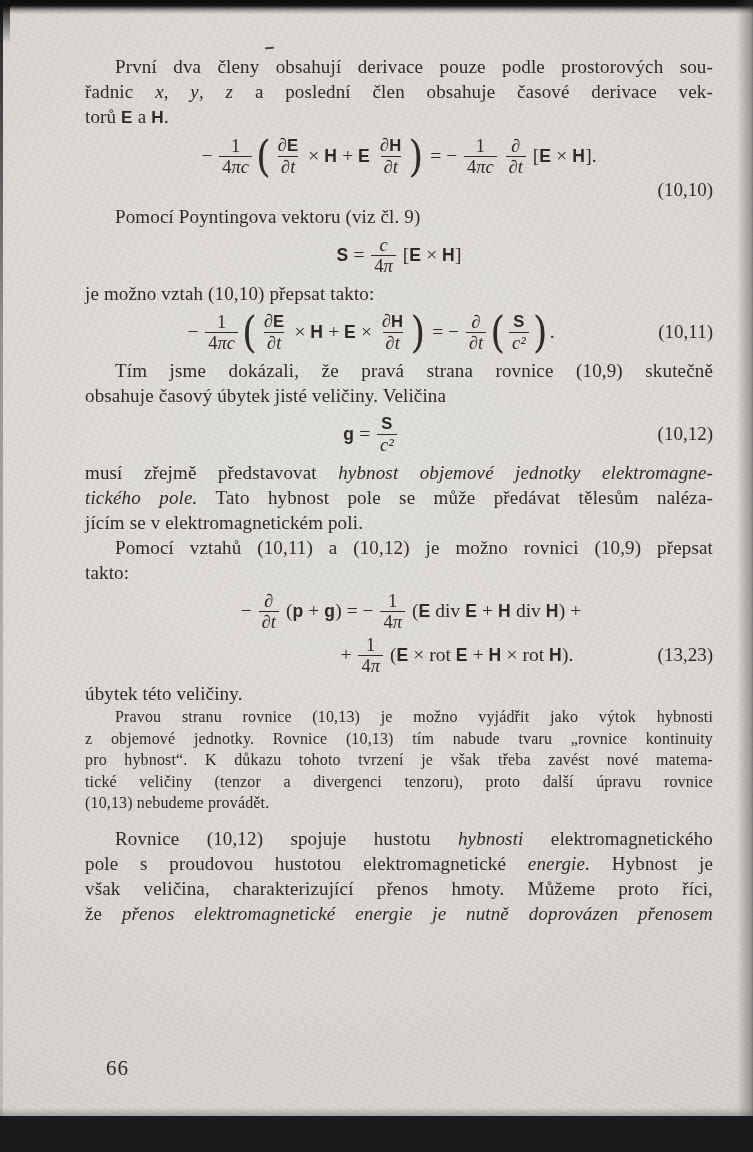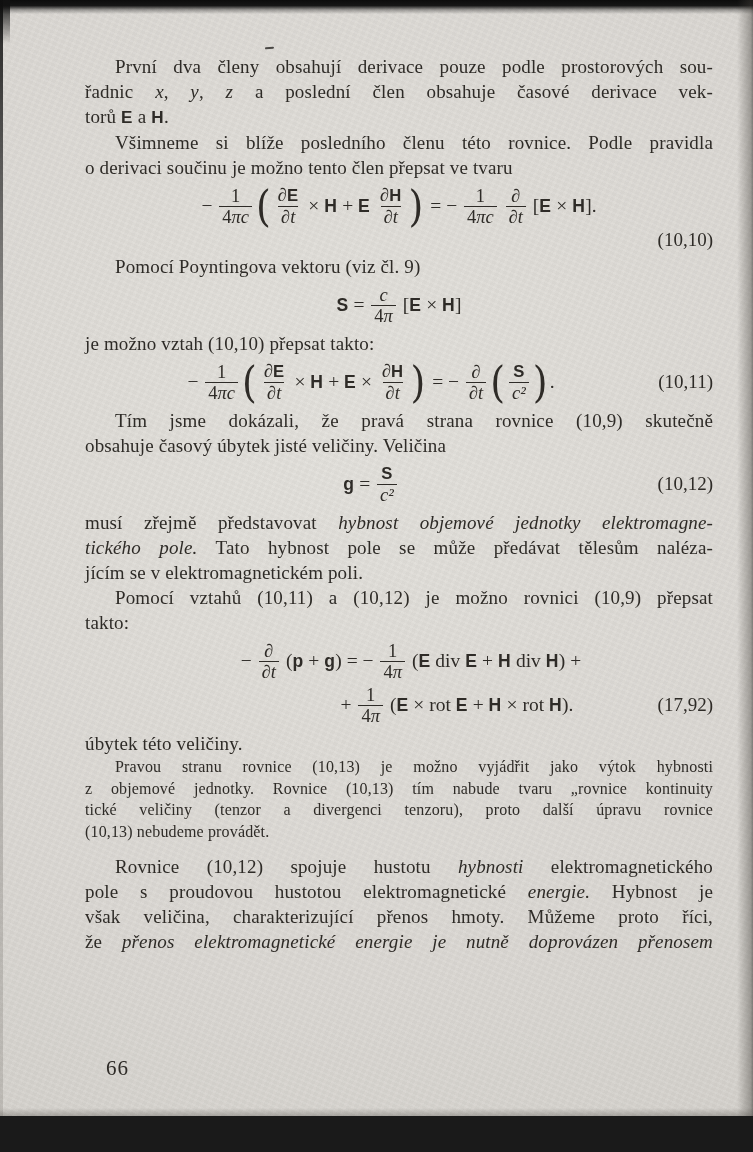--- a/index.html
+++ b/index.html
@@ -70,24 +70,20 @@
   <div class="scan-edge-right"></div>
   <div class="scan-edge-bottom"></div>
   <div class="stray-dash"></div>
 
   <main id="content" class="content">
       <div class="para">
         <div class="line first"><span>První dva členy obsahují derivace pouze podle prostorových sou-</span></div>
         <div class="line"><span>řadnic </span><span class="i">x</span><span>, </span><span class="i">y</span><span>, </span><span class="i">z</span><span> a poslední člen obsahuje časové derivace vek-</span></div>
         <div class="line left"><span>torů </span><span class="b">E</span><span> a </span><span class="b">H</span><span>.</span></div>
       </div>
-      <div class="para">
-        <div class="line first"><span>Všimneme si blíže posledního členu této rovnice. Podle pravidla</span></div>
-        <div class="line left"><span>o derivaci součinu je možno tento člen přepsat ve tvaru</span></div>
-      </div>
       <div class="eq">
         <div class="eq-row">
           <span class="eq-group">
             <span>− </span>
             <span class="frac"><span class="num"><span>1</span></span><span class="den"><span>4</span><span class="i">πc</span></span></span>
             <span class="big">(</span>
             <span class="frac"><span class="num"><span class="i">∂</span><span class="b">E</span></span><span class="den"><span class="i">∂t</span></span></span>
             <span> × </span>
             <span class="b">H</span>
             <span> + </span>
@@ -204,29 +200,30 @@
             <span> (</span>
             <span class="b">E</span>
             <span> × rot </span>
             <span class="b">E</span>
             <span> + </span>
             <span class="b">H</span>
             <span> × rot </span>
             <span class="b">H</span>
             <span>).</span>
           </span>
-          <span class="eqnum">(17,92)</span>
+          <span class="eqnum">(13,23)</span>
         </div>
       </div>
       <div class="para">
         <div class="line left"><span>úbytek této veličiny.</span></div>
       </div>
       <div class="para small">
         <div class="line first"><span>Pravou stranu rovnice (10,13) je možno vyjádřit jako výtok hybnosti</span></div>
         <div class="line"><span>z objemové jednotky. Rovnice (10,13) tím nabude tvaru „rovnice kontinuity</span></div>
+        <div class="line"><span>pro hybnost“. K důkazu tohoto tvrzení je však třeba zavést nové matema-</span></div>
         <div class="line"><span>tické veličiny (tenzor a divergenci tenzoru), proto další úpravu rovnice</span></div>
         <div class="line left"><span>(10,13) nebudeme provádět.</span></div>
       </div>
       <div class="para gap-before">
         <div class="line first"><span>Rovnice (10,12) spojuje hustotu </span><span class="i">hybnosti</span><span> elektromagnetického</span></div>
         <div class="line"><span>pole s proudovou hustotou elektromagnetické </span><span class="i">energie.</span><span> Hybnost je</span></div>
         <div class="line"><span>však veličina, charakterizující přenos hmoty. Můžeme proto říci,</span></div>
         <div class="line"><span>že </span><span class="i">přenos elektromagnetické energie je nutně doprovázen přenosem</span></div>
       </div>
     </main>

